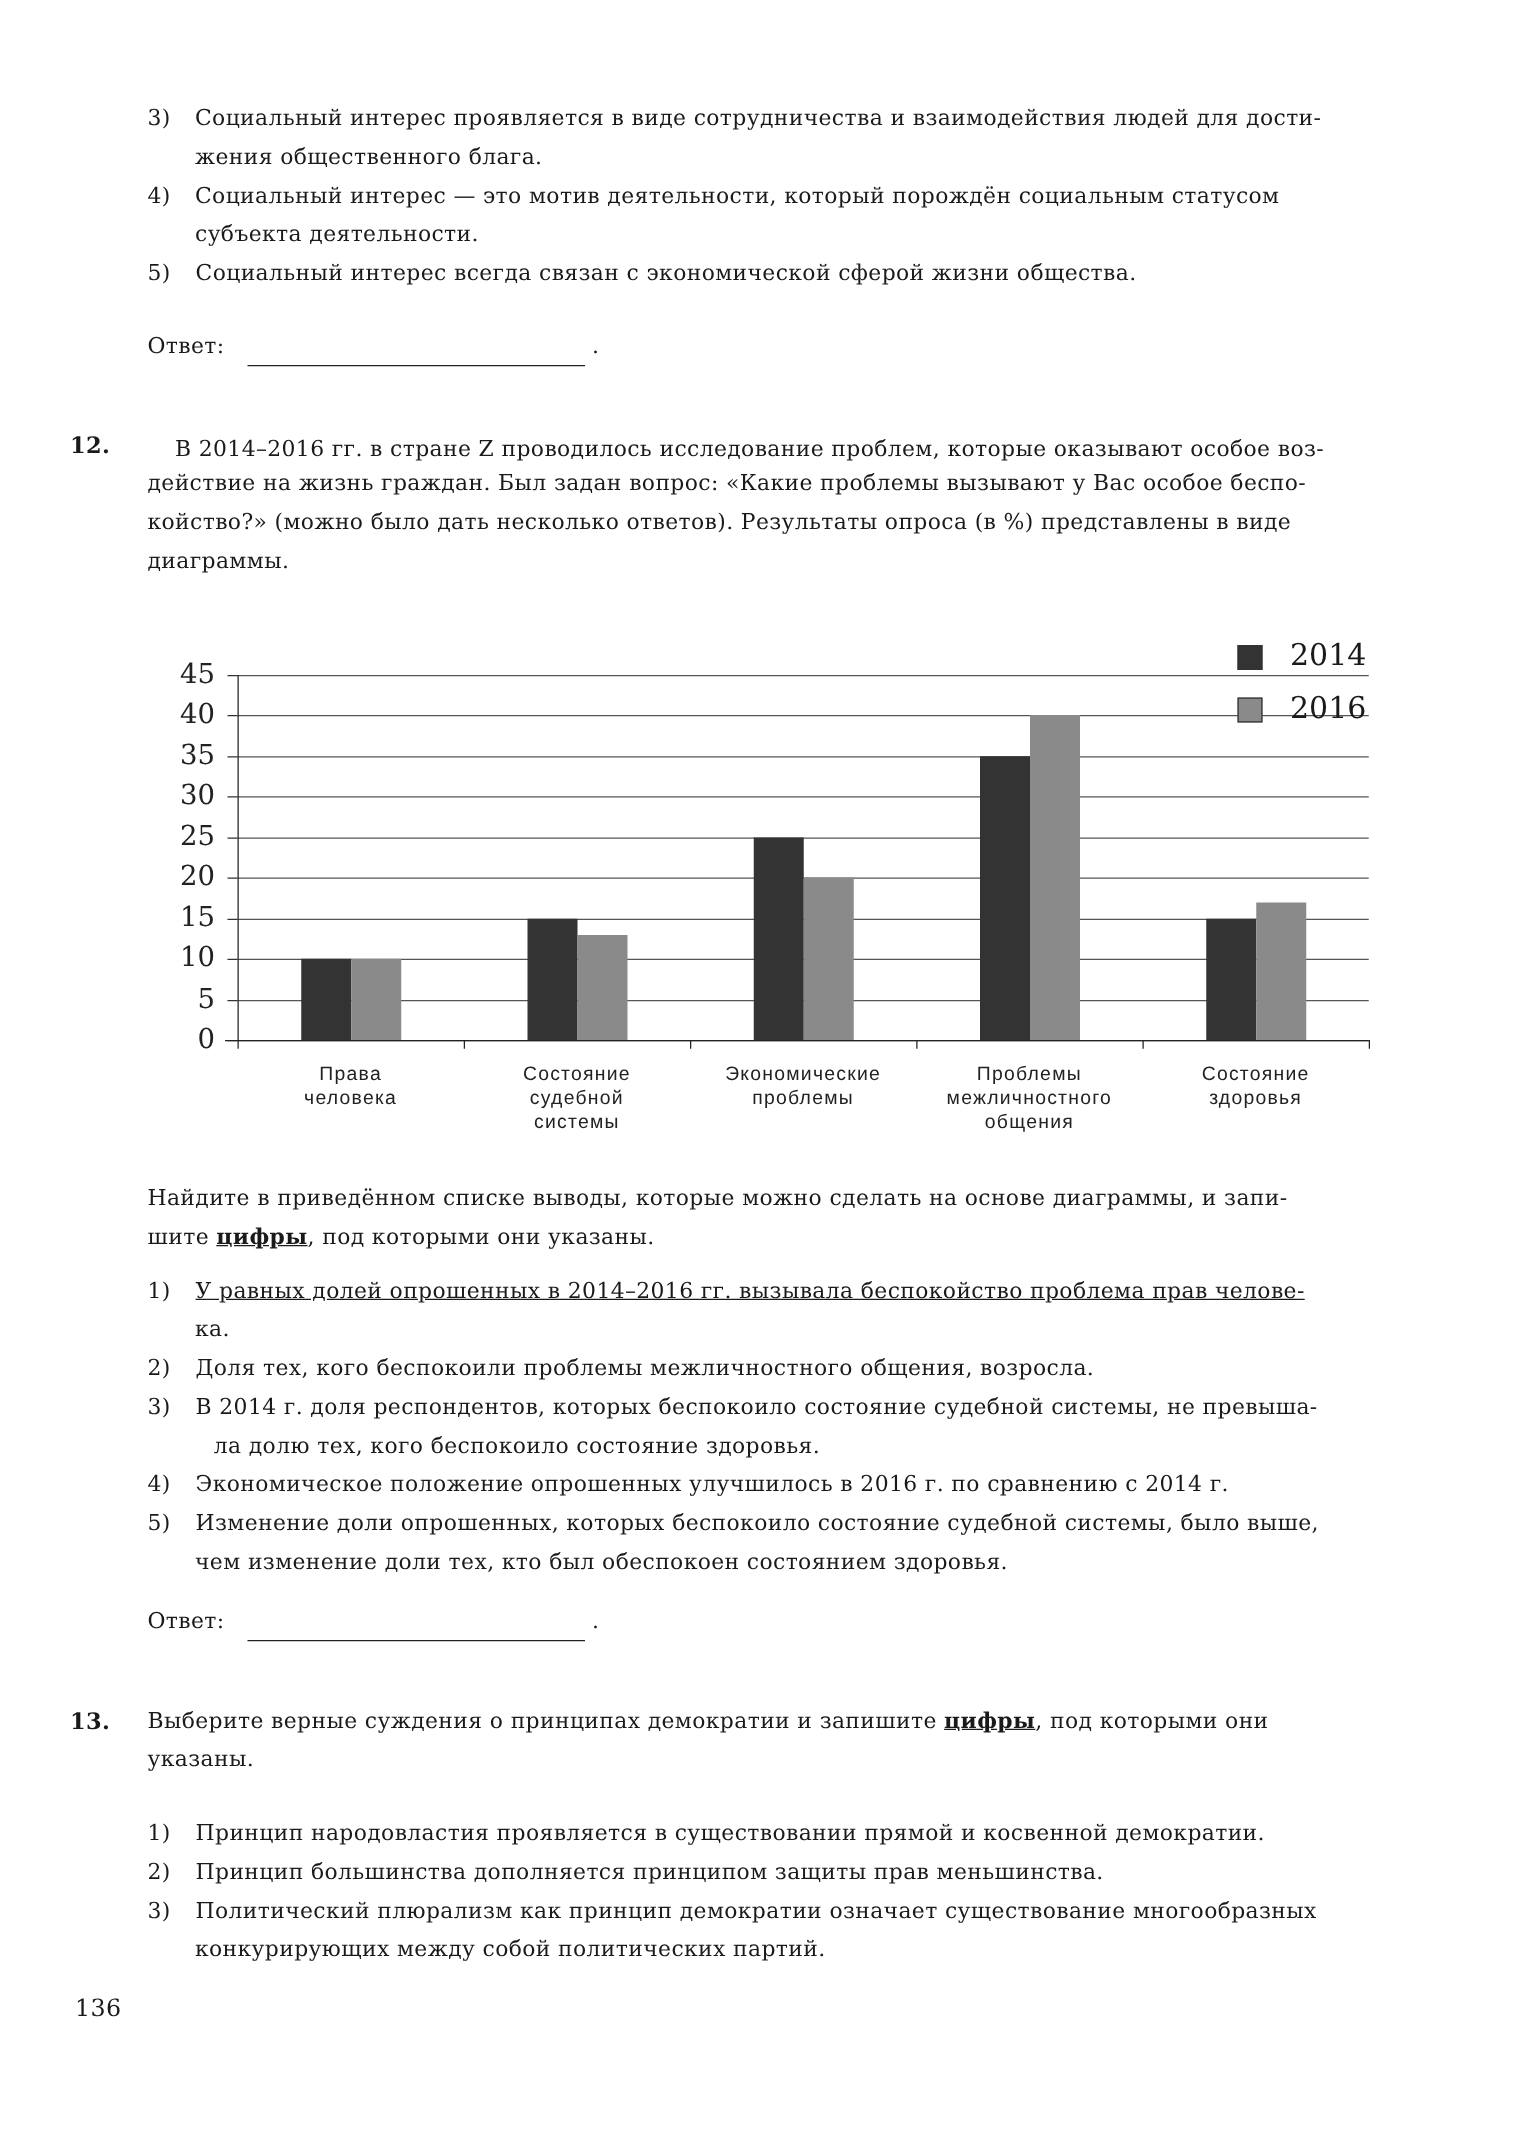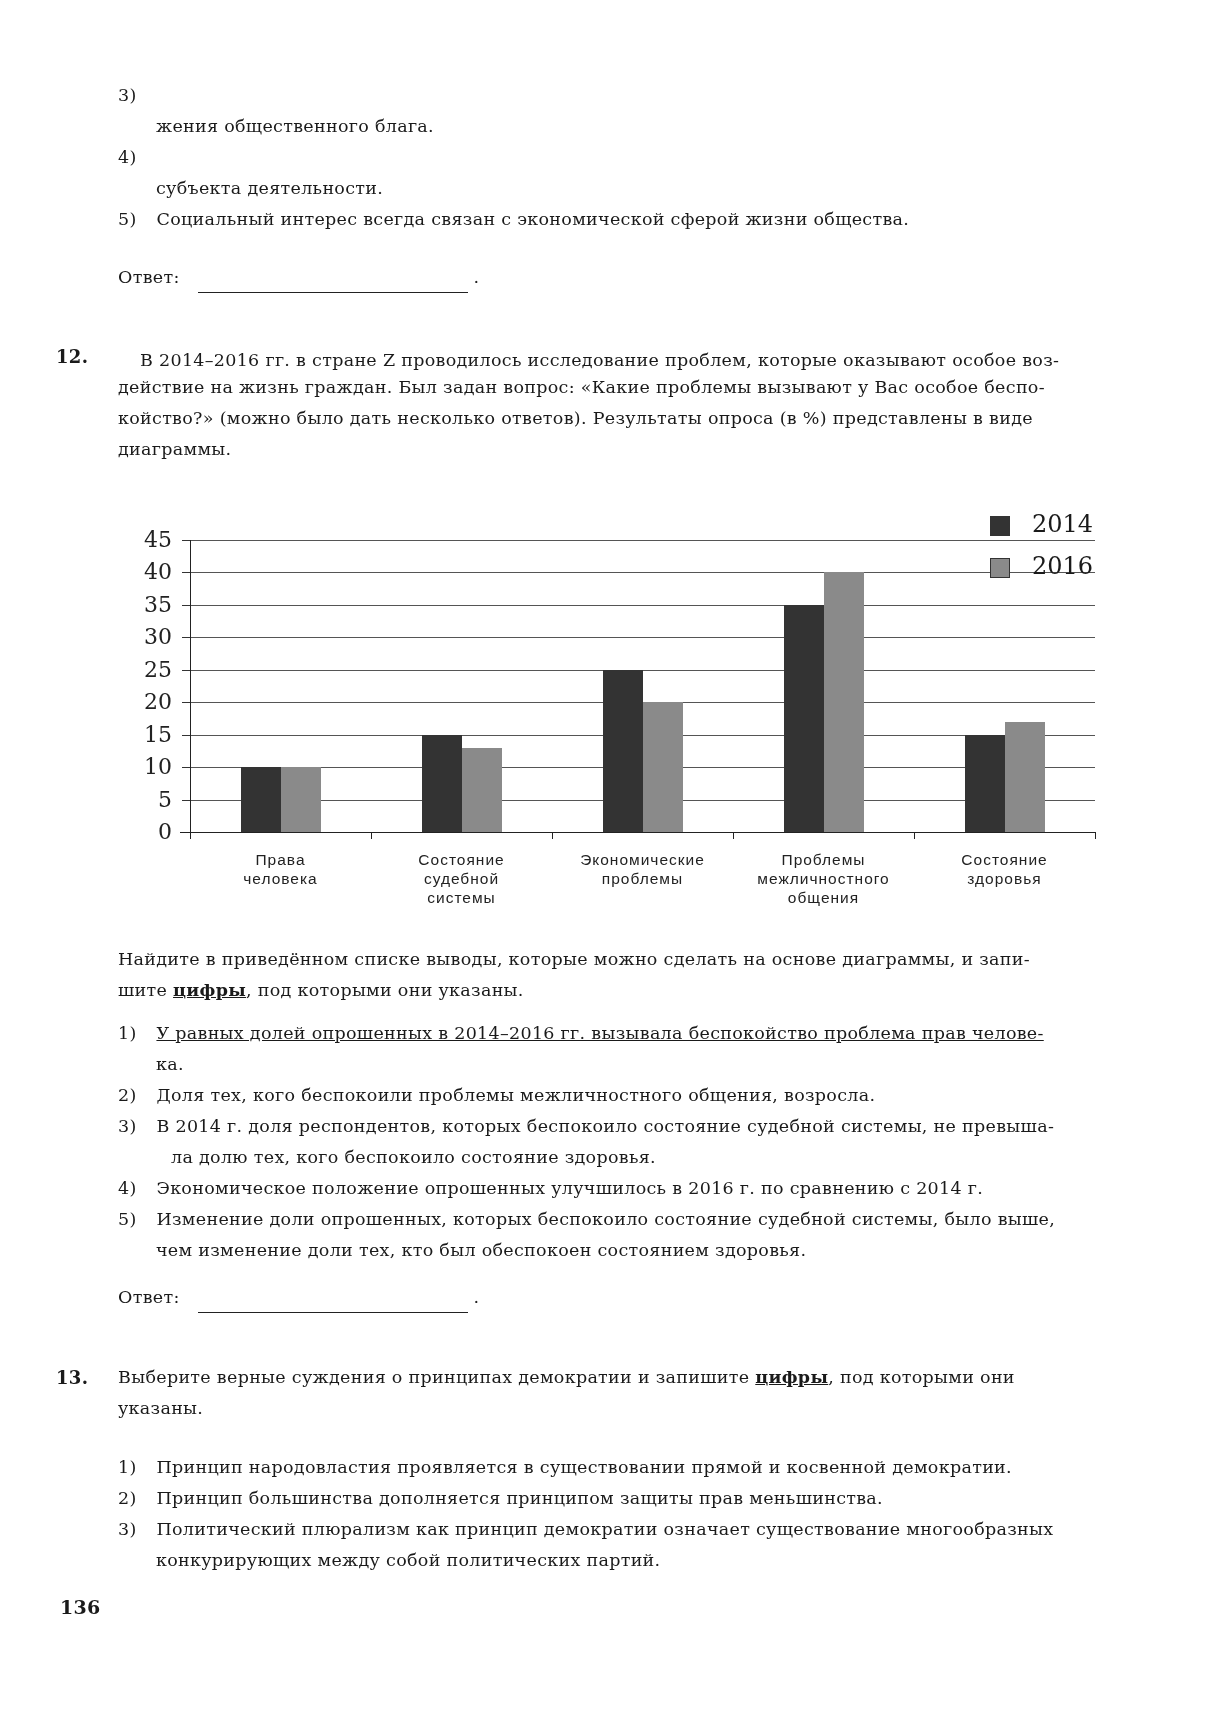--- a/index.html
+++ b/index.html
@@ -17,24 +17,26 @@
   .cat { position:absolute; width:160px; text-align:center; font-family:"Liberation Sans",sans-serif; font-size:15.5px; line-height:19px; letter-spacing:1px; color:#222; }
   .legend-item { position:absolute; font-size:24px; line-height:28px; }
   .legend-sw { display:inline-block; width:18px; height:18px; vertical-align:middle; margin-right:22px; border:1px solid #333; }
 </style>
 </head>
 <body>
 
 <div>
   <div class="abs line" style="left:118px;top:80px;width:1040px;">
     <span>3)</span>
+    <span style="position:absolute;left:38px;">Социальный интерес проявляется в виде сотрудничества и взаимодействия людей для дости-</span>
   </div>
   <div class="abs line" style="left:156px;top:111px;">жения общественного блага.</div>
   <div class="abs line" style="left:118px;top:142px;width:1040px;">
     <span>4)</span>
+    <span style="position:absolute;left:38px;">Социальный интерес — это мотив деятельности, который порождён социальным статусом</span>
   </div>
   <div class="abs line" style="left:156px;top:173px;">субъекта деятельности.</div>
   <div class="abs line" style="left:118px;top:204px;">
     <span>5)</span>
     <span style="margin-left:14px;">Социальный интерес всегда связан с экономической сферой жизни общества.</span>
   </div>
   <div class="abs line" style="left:118px;top:262px;">
     <span>Ответ:</span><span class="answer-line"></span>
     <span>.</span>
   </div>
@@ -157,13 +159,13 @@
     <span>2)</span>
     <span style="margin-left:14px;">Принцип большинства дополняется принципом защиты прав меньшинства.</span>
   </div>
   <div class="abs line" style="left:118px;top:1514px;">
     <span>3)</span>
     <span style="margin-left:14px;">Политический плюрализм как принцип демократии означает существование многообразных</span>
   </div>
   <div class="abs line" style="left:156px;top:1545px;">конкурирующих между собой политических партий.</div>
 </div>
 
-<div class="abs line" style="left:60px;top:1592px;font-weight:bold;font-size:19px;">136</div>
+<div class="abs line" style="left:60px;top:1592px;font-weight:normal;font-size:19px;">136</div>
 
 </body></html>

